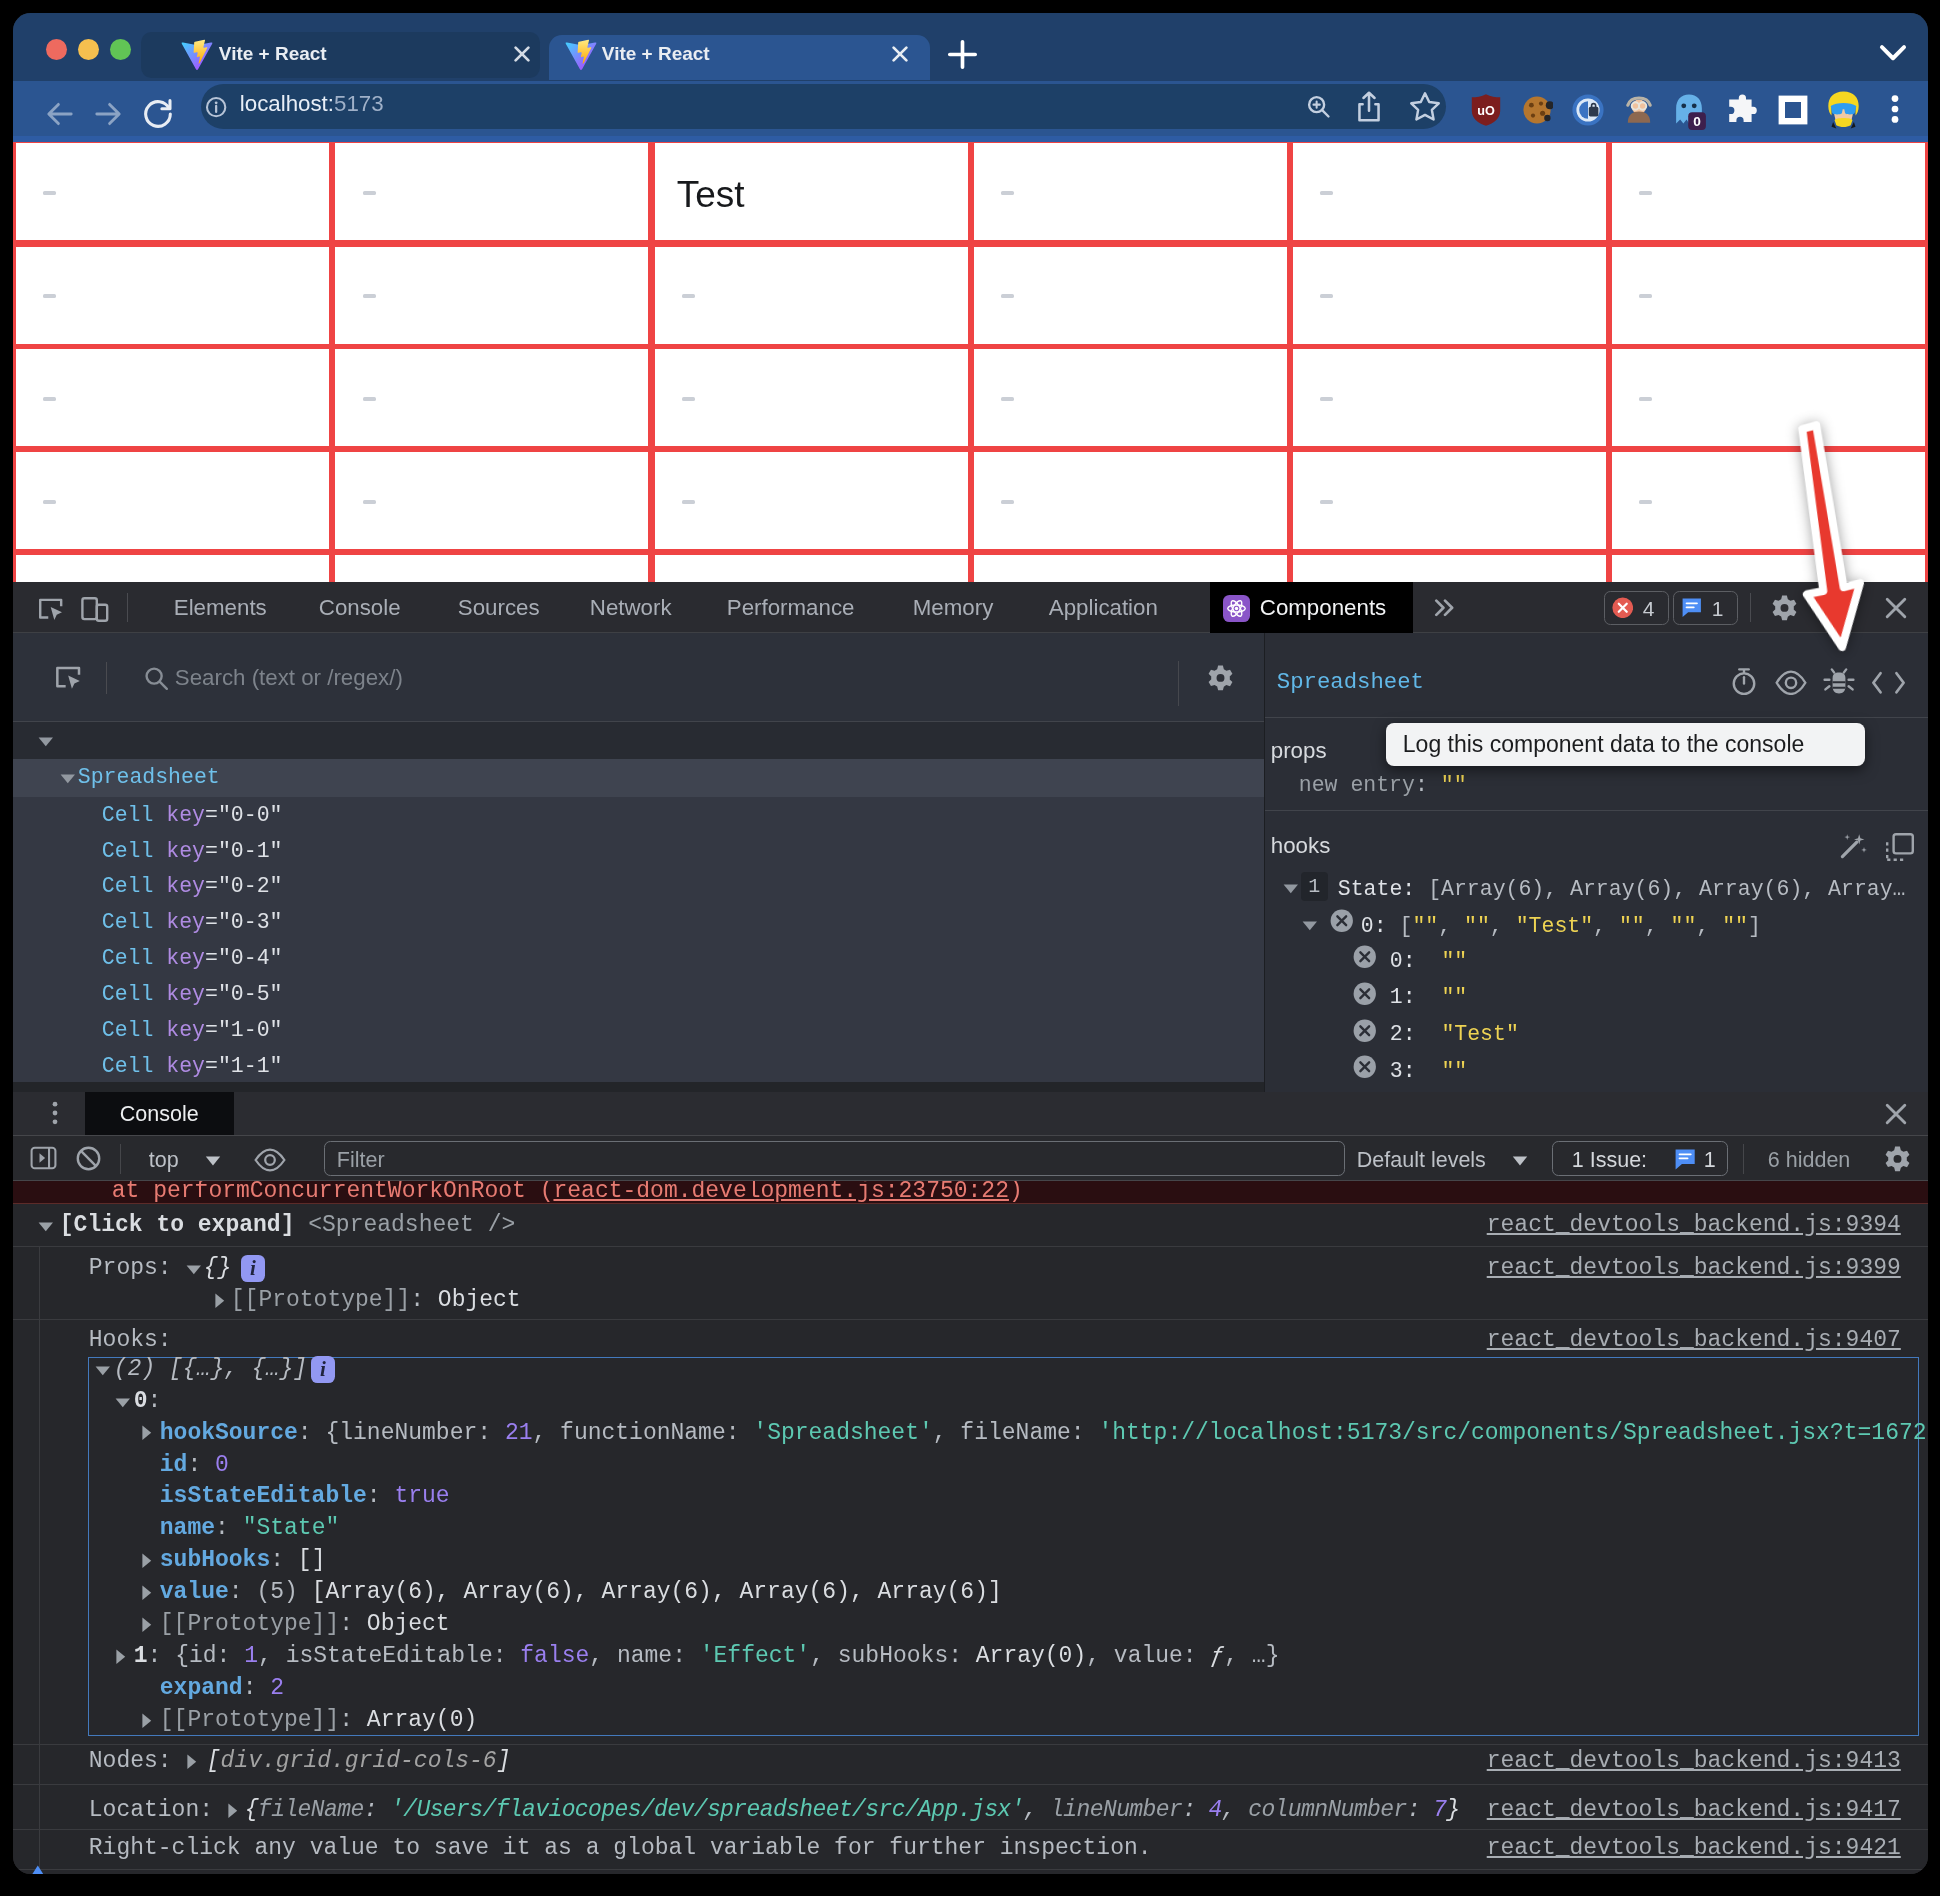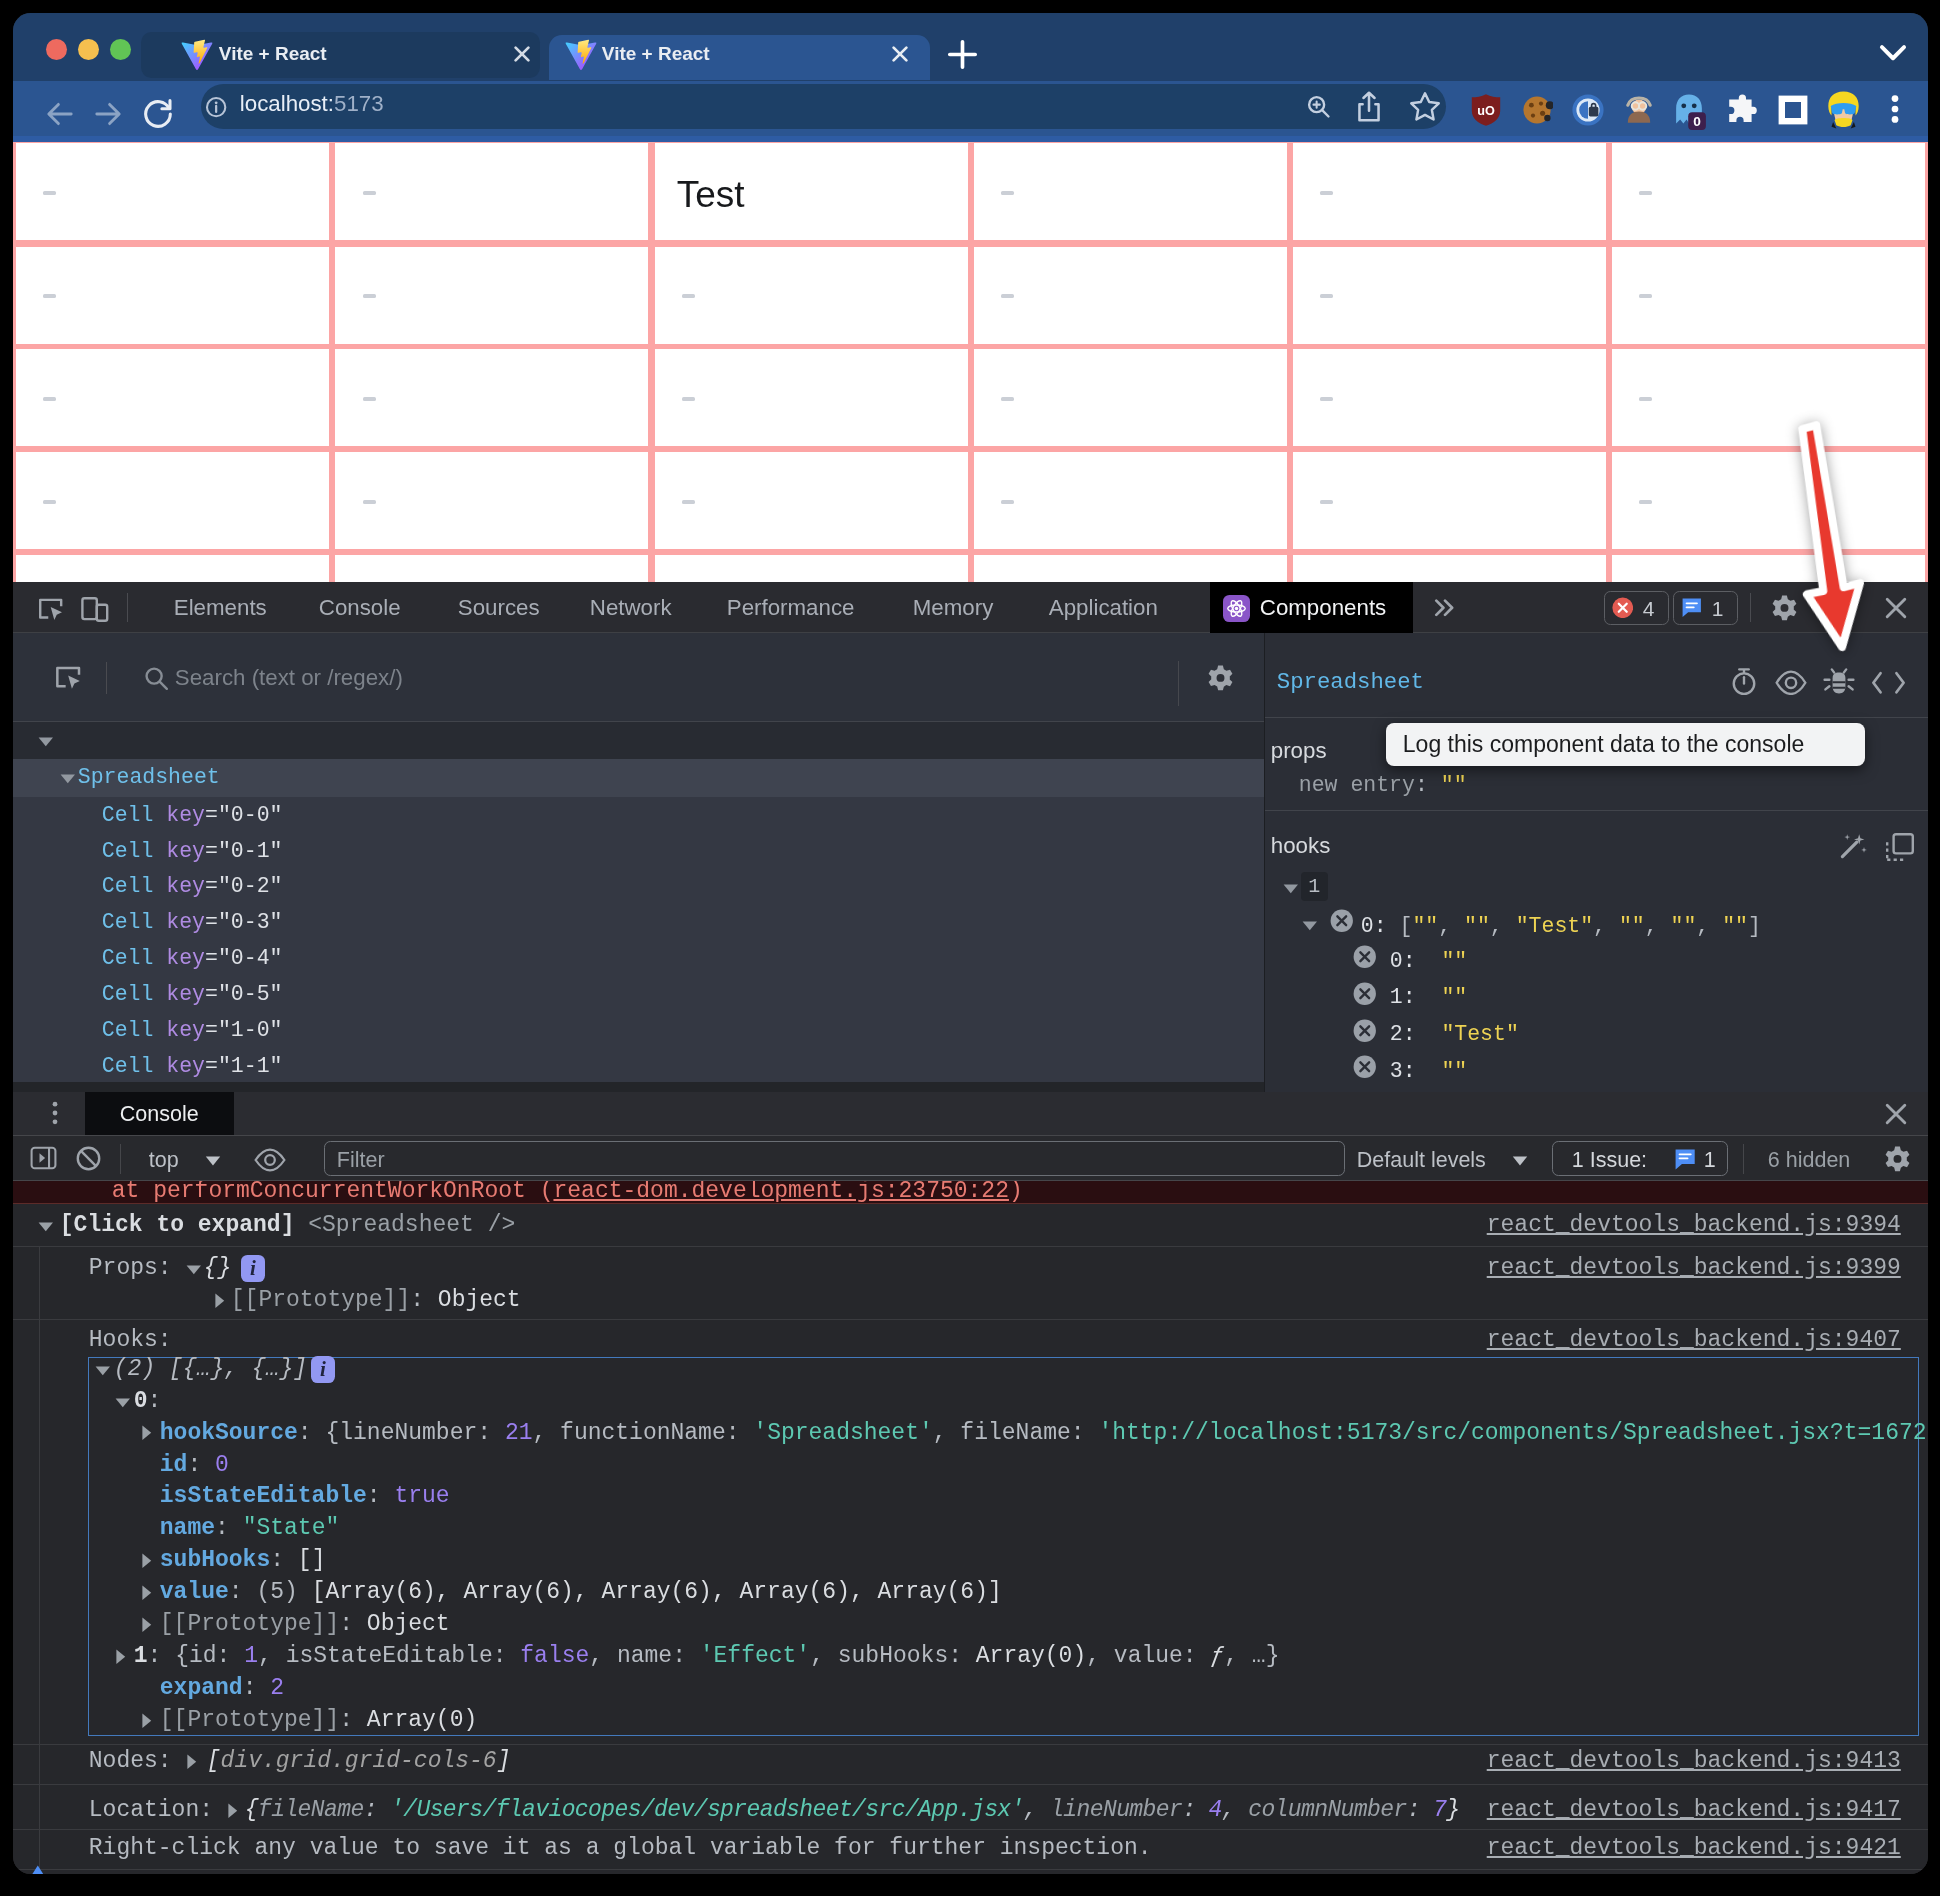--- a/index.html
+++ b/index.html
@@ -7,21 +7,21 @@
 .win{position:absolute;left:12.8px;top:12.8px;width:1915px;height:1861px;border-radius:17.6px;overflow:hidden;background:#242528;}
 .abs{position:absolute;}
 svg{display:block}
 .tabstrip{position:absolute;left:0;top:0;width:1915px;height:68px;background:#20406a;}
 .light{position:absolute;top:26px;width:21px;height:21px;border-radius:50%;}
 .tab-title{position:absolute;top:0;height:68px;line-height:81px;font-size:19px;font-weight:700;color:#e9edf2;}
 .activetab{position:absolute;left:536px;top:22.3px;width:381px;height:45px;background:#2b5591;border-radius:12.8px 12.8px 0 0;}
 .toolbar{position:absolute;left:0;top:68px;width:1915px;height:55px;background:#2b5591;}
 .strip{position:absolute;left:0;top:123px;width:1915px;height:6.4px;background:#2e5ca4;}
 .pill{position:absolute;left:188px;top:3.2px;width:1245px;height:45px;border-radius:23px;background:#1d4067;}
-.page{position:absolute;left:0;top:129px;width:1915px;height:440px;background:#fca5a5;}
+.page{position:absolute;left:0;top:129px;width:1915px;height:440px;background:#ef4444;}
 .cell{position:absolute;background:#fff;width:313px;height:97px;}
 .dash{position:absolute;width:13.6px;height:4px;background:#cbcfd6;border-radius:1.6px;}
 .dtbar{position:absolute;left:0;top:569px;width:1915px;height:51px;background:#2a2b30;border-bottom:1.6px solid #3e4044;}
 .dttab{position:absolute;top:0;height:49px;line-height:51px;font-size:22.3px;color:#a9aeb6;}
 .comp{position:absolute;left:0;top:620px;width:1915px;height:459px;background:#282b32;overflow:hidden;}
 .mono{font-family:"Liberation Mono",monospace;}
 .trow{position:absolute;left:0;width:1251px;height:36px;line-height:37px;font-family:"Liberation Mono",monospace;font-size:21.5px;white-space:pre;}
 .cyan{color:#6fc0ea}.purp{color:#af8be2}.wht{color:#dee1e6}
 .hrow{position:absolute;white-space:pre;font-family:"Liberation Mono",monospace;font-size:21.5px;color:#c8ccd2;height:36px;line-height:37px;}
 .yel{color:#eed353}
@@ -369,20 +369,21 @@
 <svg class="abs" style="left:1871px;top:198px" width="32" height="32" viewBox="0 0 40 40">
         <rect x="12" y="4" width="24" height="24" rx="3" stroke="#9fa4ab" stroke-width="3" fill="none"></rect>
         <g stroke="#9fa4ab" stroke-width="3">
           <path d="M4 14 L4 36 M4 36 L26 36" stroke-dasharray="4 4"></path>
         </g>
       </svg>
 <svg class="abs" style="left:1269px;top:249px" width="17.6" height="12.8" viewBox="0 0 22 16">
         <path d="M2 3 L20 3 L11 14Z" fill="#9298a0"></path>
       </svg>
 <div class="abs" style="left:1288px;top:239px;width:27px;height:29px;background:#22252b;border-radius:4px;text-align:center;line-height:29px;font-size:20px;color:#b8bdc4;font-family:Liberation Mono,monospace;">1</div>
+<div class="hrow" style="left:1325px;top:238px;"><span style="color:#dee1e6">State: </span><span class="gry">[Array(6), Array(6), Array(6), Array…</span></div>
 <svg class="abs" style="left:1288px;top:286px" width="17.6" height="12.8" viewBox="0 0 22 16">
         <path d="M2 3 L20 3 L11 14Z" fill="#9298a0"></path>
       </svg>
 <svg class="abs" style="left:1316px;top:275px" width="25.5" height="25.5" viewBox="0 0 32 32">
         <circle cx="16" cy="16" r="14" fill="#9aa0a8"></circle>
         <path d="M10.5 10.5 L21.5 21.5 M21.5 10.5 L10.5 21.5" stroke="#2b2e36" stroke-width="3" stroke-linecap="round"></path>
       </svg>
 <div class="hrow" style="left:1348px;top:275px;"><span style="color:#dee1e6">0: </span><span class="gry">[</span><span class="yel">""</span><span class="gry">, </span><span class="yel">""</span><span class="gry">, </span><span class="yel">"Test"</span><span class="gry">, </span><span class="yel">""</span><span class="gry">, </span><span class="yel">""</span><span class="gry">, </span><span class="yel">""</span><span class="gry">]</span></div>
 <svg class="abs" style="left:1339px;top:311px" width="25.5" height="25.5" viewBox="0 0 32 32">
         <circle cx="16" cy="16" r="14" fill="#9aa0a8"></circle>

